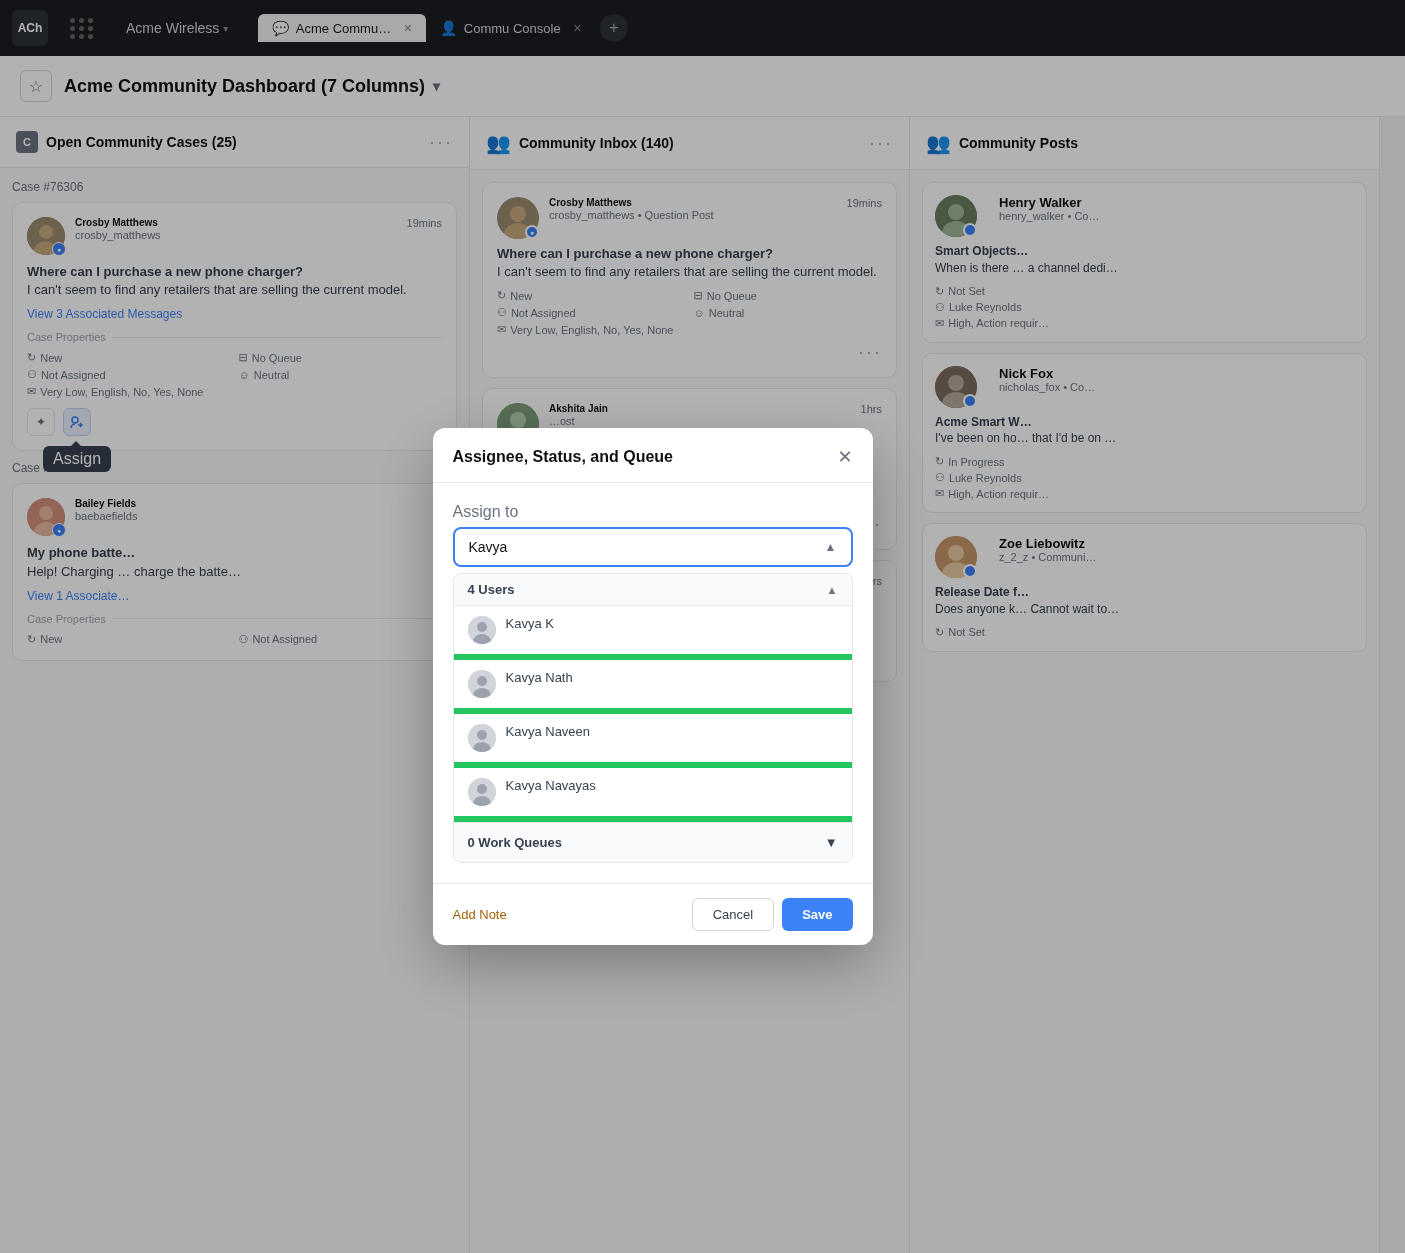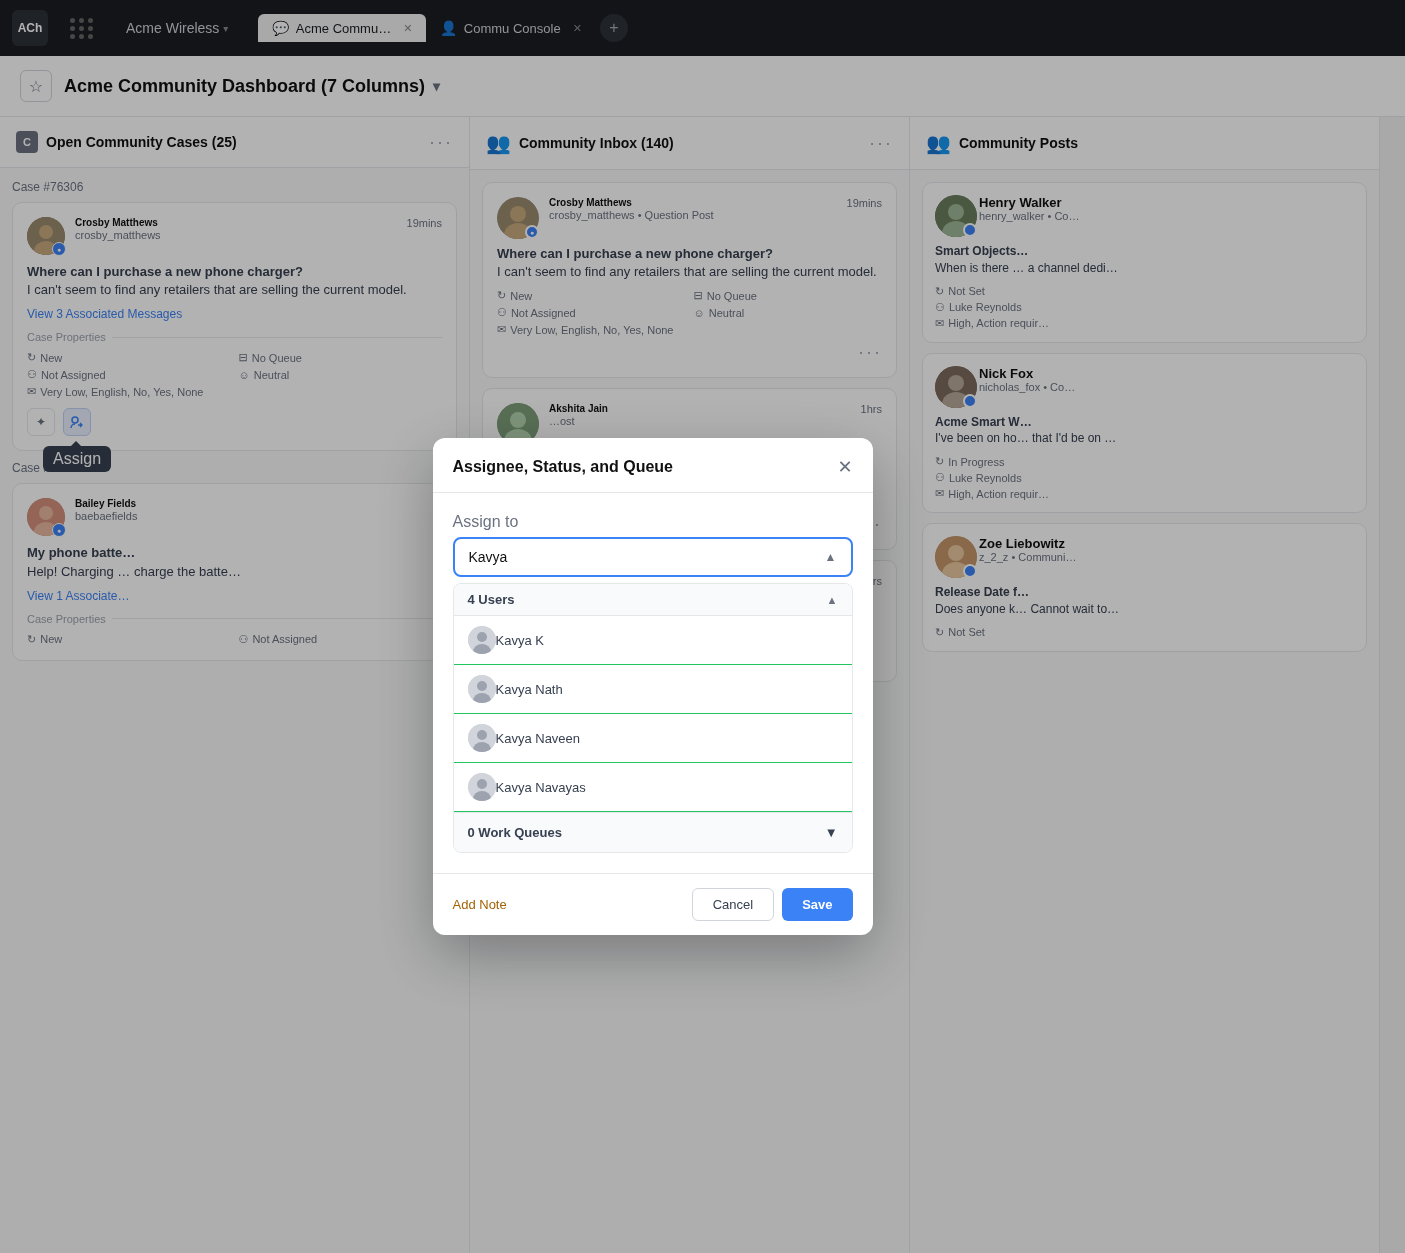--- a/index.html
+++ b/index.html
@@ -188,21 +188,21 @@
     .inbox-more { color: #9ca3af; font-size: 18px; cursor: pointer; text-align: right; margin-top: 6px; letter-spacing: 2px; }
 
     
     .post-card {
       background: white;
       border-radius: 10px;
       border: 1px solid #e5e7eb;
       padding: 12px;
       margin-bottom: 10px;
     }
-    .post-top { display: flex; align-items: flex-start; gap: 2px; margin-bottom: 6px; }
+    .post-top { display: flex; align-items: flex-start; gap: 22px; margin-bottom: 6px; }
     .post-name { font-weight: 600; font-size: 13px; color: #111; }
     .post-sub { font-size: 11px; color: #6b7280; }
     .post-body { font-size: 12px; color: #374151; line-height: 1.4; margin-bottom: 8px; }
     .post-props { font-size: 11px; color: #6b7280; display: flex; flex-direction: column; gap: 3px; }
     .post-prop { display: flex; align-items: center; gap: 4px; }
 
     
     .modal-overlay {
       position: fixed;
       top: 0; left: 0; right: 0; bottom: 0;
@@ -246,24 +246,24 @@
     .dropdown-section-header {
       padding: 8px 14px;
       background: #f9fafb;
       display: flex; align-items: center; justify-content: space-between;
       font-size: 13px; font-weight: 600; color: #374151;
       border-bottom: 1px solid #e5e7eb;
     }
     .dropdown-section-header .chevron { font-size: 11px; color: #6b7280; }
     .dropdown-item {
       padding: 10px 14px;
-      display: flex; align-items: center; 
+      display: flex; gap: 10px;
       cursor: pointer;
       font-size: 13px; color: #374151;
-      border-bottom: 1px solid #22c55e;
+      border-bottom: 6px solid #22c55e;
     }
     .dropdown-avatar {
       width: 28px; height: 28px; border-radius: 50%;
       background: #d1d5db;
       display: flex; align-items: center; justify-content: center;
       font-size: 11px; color: #6b7280;
     }
     .section-divider {
       padding: 12px 14px;
       background: #f9fafb;

